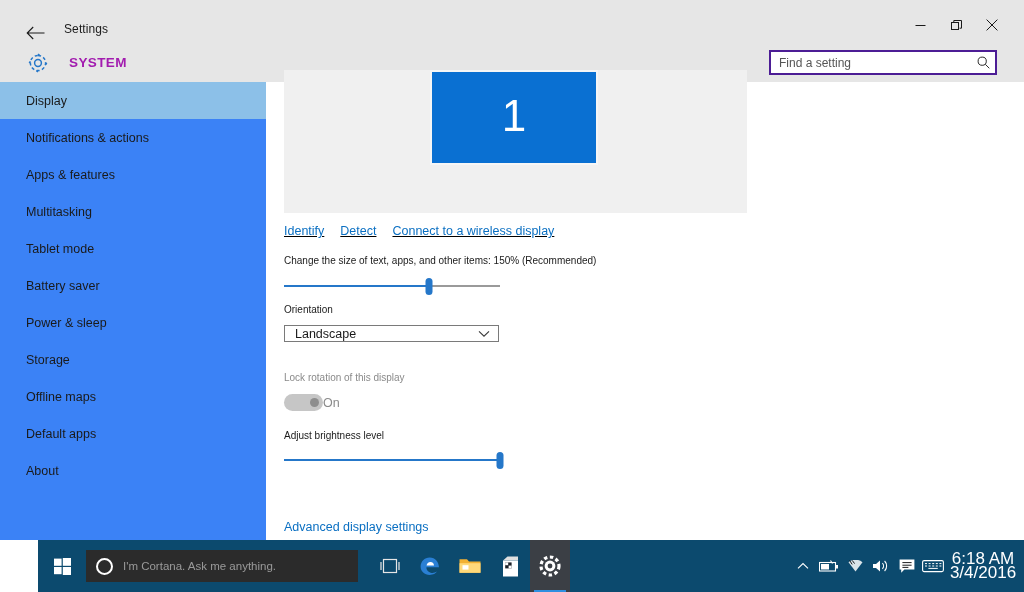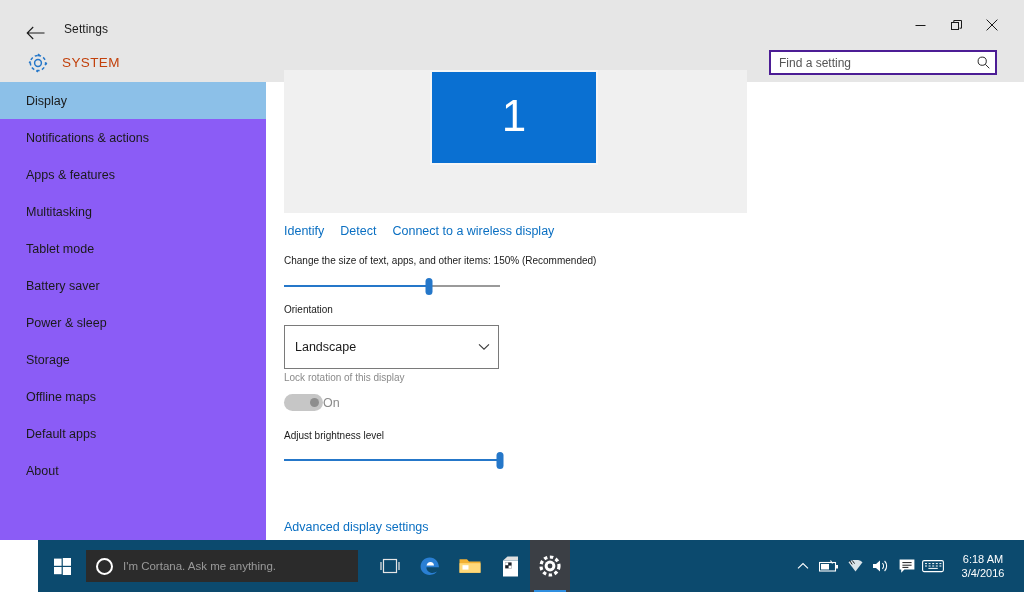--- a/index.html
+++ b/index.html
@@ -43,22 +43,22 @@
 
   
   .header {
     position: absolute; left: 0; top: 44px; width: 1024px; height: 38px;
     background: #e6e6e6;
   }
   .header-gear {
     position: absolute; left: 26px; top: 7px; width: 24px; height: 24px;
   }
   .header-title {
-    position: absolute; left: 62px; top: 11px;
-    font-size: 13.5px; font-weight: normal; color: #c2410c;
+    position: absolute; left: 69px; top: 11px;
+    font-size: 13.5px; font-weight: bold; color: #a21caf;
     letter-spacing: .4px;
   }
   .search-wrap {
     position: absolute; left: 769px; top: 6px;
     width: 228px; height: 25px;
     background: #ffffff;
     border: 2px solid #4c1d95;
     display: flex; align-items: center;
   }
   .search-input {
@@ -71,21 +71,21 @@
   .search-icon {
     width: 24px; height: 100%;
     display: flex; align-items: center; justify-content: center;
     color: #2b2b2b;
   }
 
   
   .sidebar {
     position: absolute; left: 0; top: 82px;
     width: 266px; height: 458px;
-    background: #8b5cf6;
+    background: #3b82f6;
   }
   .nav-item {
     height: 37px;
     display: flex; align-items: center;
     padding-left: 26px;
     font-size: 12.5px; color: #1a1a1a;
     cursor: default;
   }
   .nav-item.selected { background: #8cc0e8; }
 
@@ -109,21 +109,21 @@
     display: flex; align-items: center; justify-content: center;
   }
   .monitor-num {
     color: #ffffff; font-size: 44px; font-weight: 300;
     font-family: "Liberation Sans", sans-serif;
     line-height: 1; margin-top: -4px;
   }
 
   .link-row {
     position: absolute; left: 18px; top: 142px;
-    display: flex; align-items: center; gap: 16px;
+    display: flex; align-items: center; gap: 16px; text-decoration: underline;
   }
   .link {
     font-size: 12.5px; color: #0a6fc2; cursor: pointer;
   }
 
   .section-label {
     position: absolute; font-size: 10px; color: #1a1a1a;
   }
   .section-label.dim { color: #8a8a8a; }
 
@@ -142,21 +142,21 @@
   .slider .thumb {
     position: absolute; top: 1px;
     width: 7px; height: 17px; border-radius: 4px;
     background: #2577c9;
     transform: translateX(-3.5px);
   }
 
   
   .dropdown {
     position: absolute;
-    width: 215px; height: 44px;
+    width: 215px; height: 17px;
     background: #ffffff;
     border: 1px solid #7a7a7a;
     display: flex; align-items: center;
     padding: 0 8px 0 10px;
     font-size: 12.5px; color: #1a1a1a;
   }
   .dropdown .dd-value { flex: 1; }
   .dropdown .dd-chevron { color: #3a3a3a; display: flex; }
 
   
@@ -224,21 +224,21 @@
   }
   .tray-icon {
     width: 26px; height: 52px;
     display: flex; align-items: center; justify-content: center;
     color: #ffffff;
   }
   .clock {
     width: 74px; height: 52px;
     display: flex; flex-direction: column;
     align-items: center; justify-content: center;
-    color: #ffffff; font-size: 11px; line-height: 14px;
+    color: #ffffff; font-size: 17px; line-height: 14px;
   }
 </style>
 </head>
 <body>
 
 <div id="app">
 
   <div class="titlebar">
     <div class="back-btn">
       <svg width="19" height="14" viewBox="0 0 19 14">

